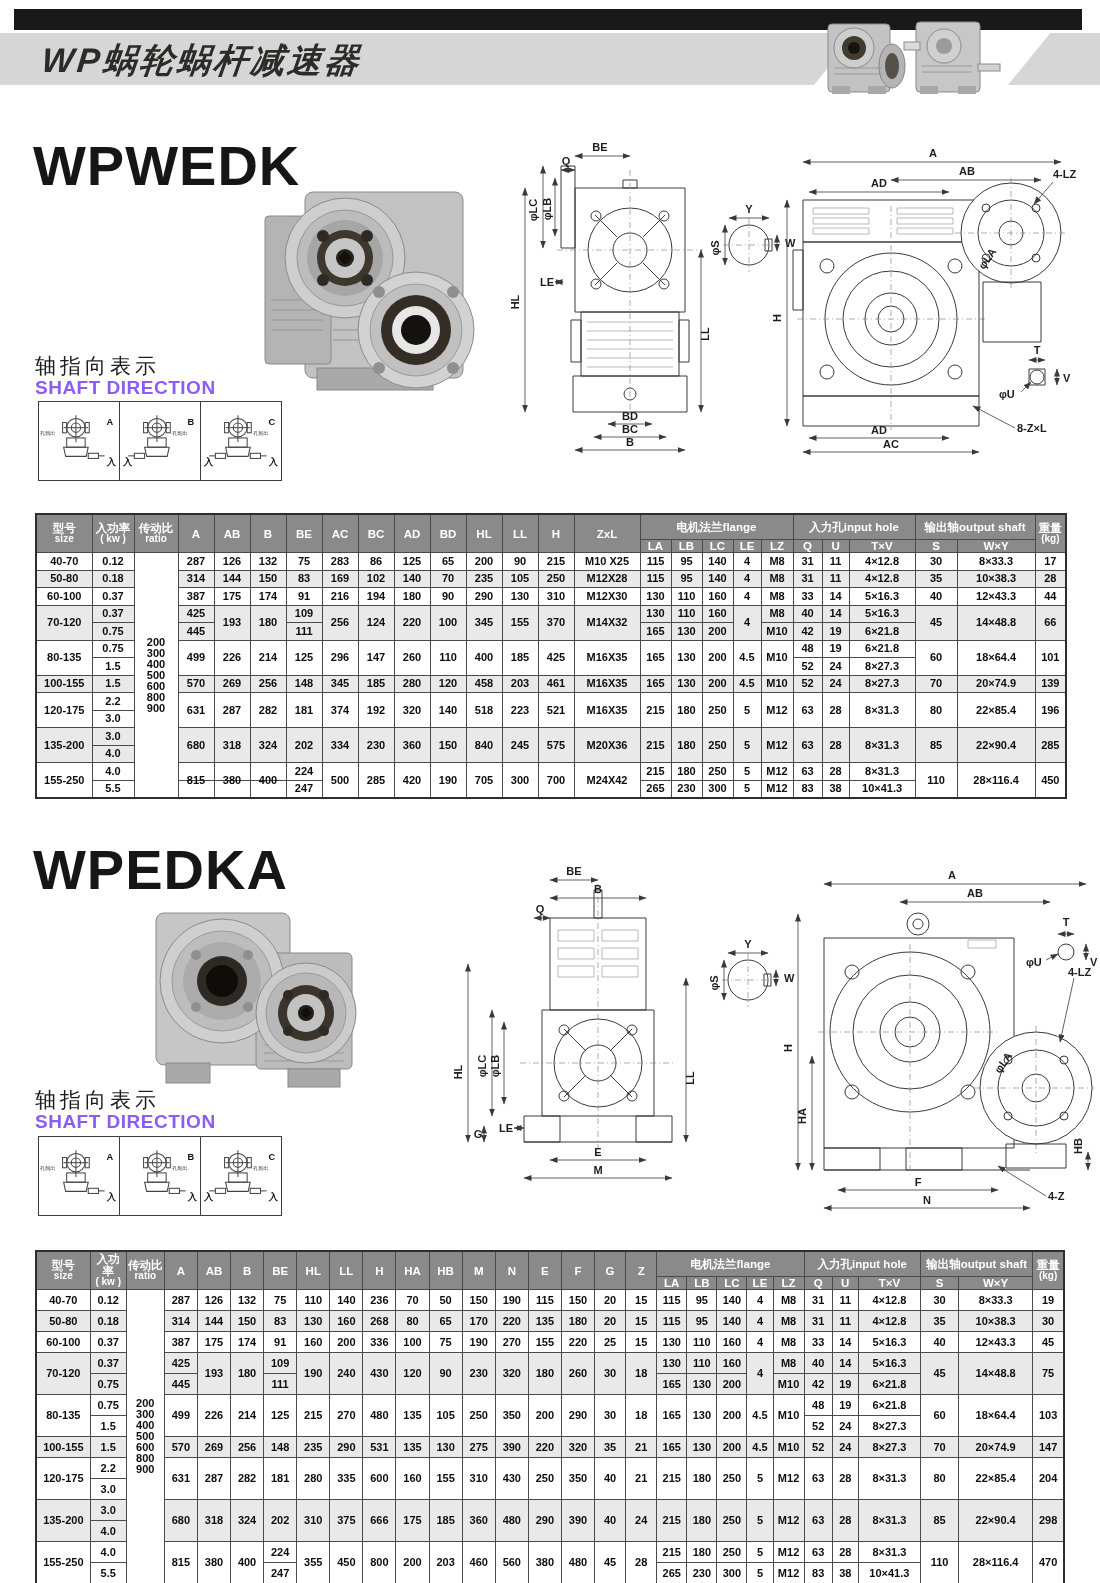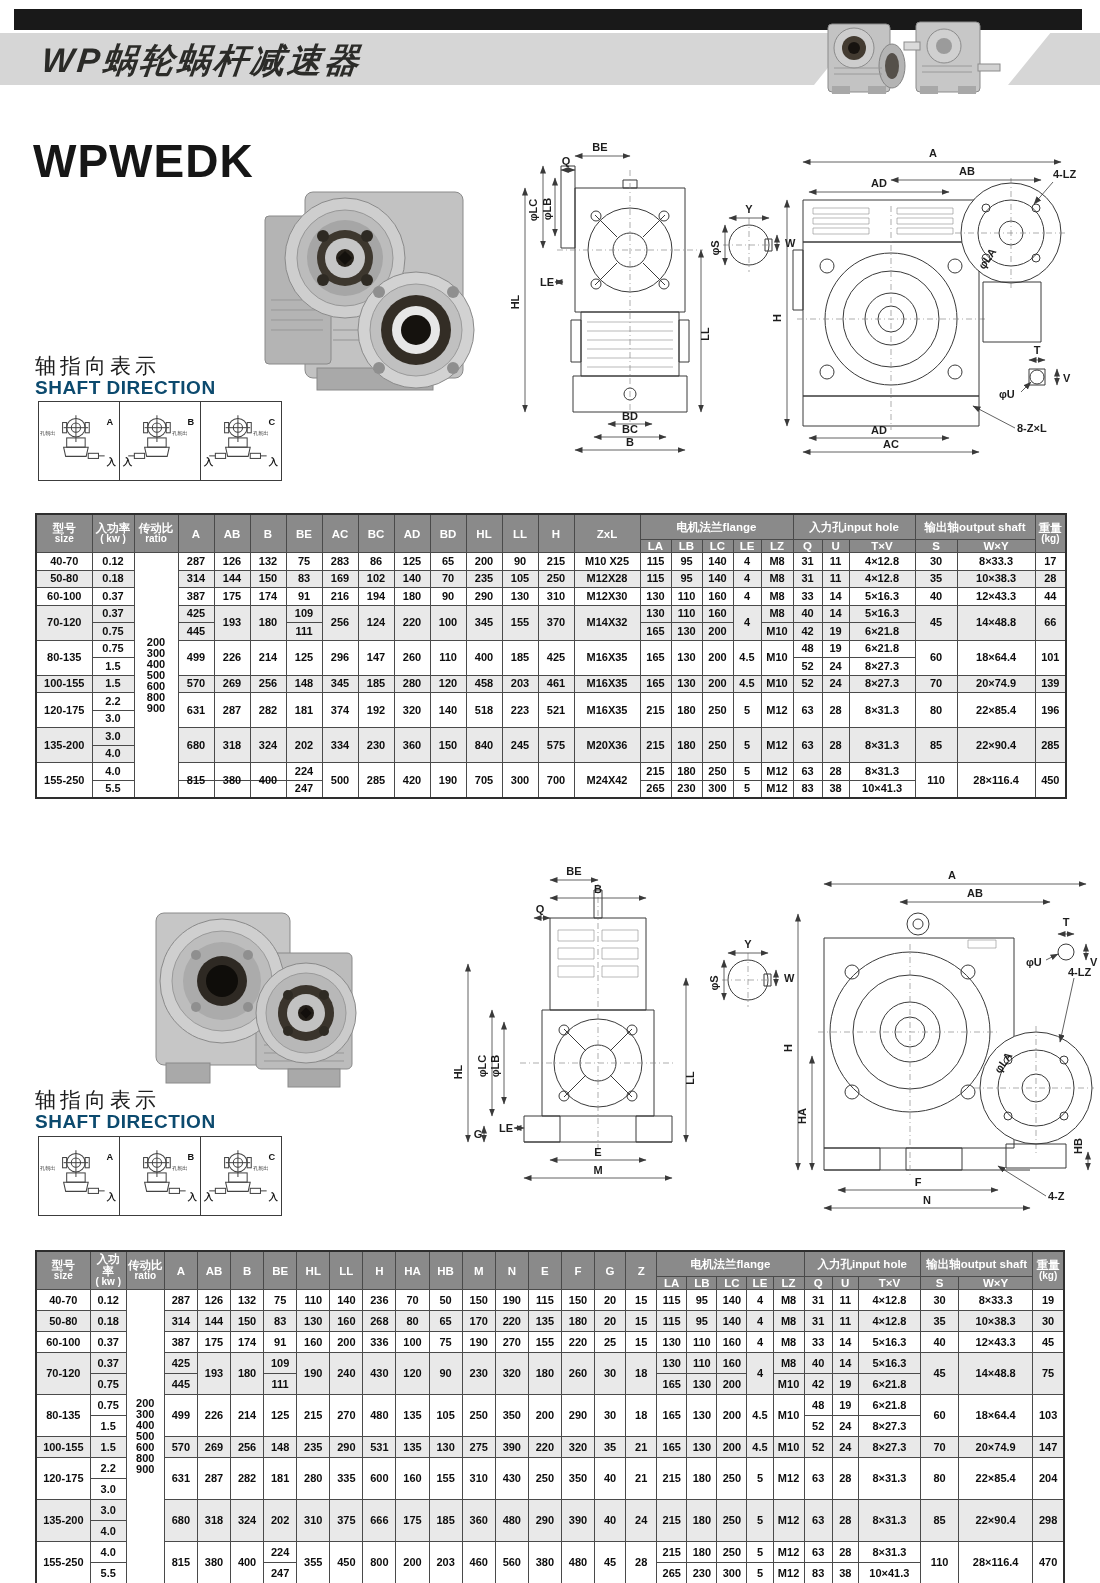--- a/index.html
+++ b/index.html
@@ -7,23 +7,23 @@
         font-family:"Liberation Sans","DejaVu Sans",sans-serif;color:#111;}
   .abs{position:absolute;}
   
   .bar-black{left:14px;top:9px;width:1068px;height:21px;background:#191919;}
   .band{top:33px;height:52px;background:#d6d6d6;}
   .band-main{left:0;width:856px;clip-path:polygon(0 0,100% 0,calc(100% - 42px) 100%,0 100%);}
   .band-right{left:1008px;width:92px;clip-path:polygon(46% 0,100% 0,100% 100%,0 100%);}
   .banner-title{left:42px;top:38px;font-size:34px;font-weight:bold;font-style:italic;
      color:#2b2b28;letter-spacing:3px;transform:skewX(-6deg);white-space:nowrap;}
   
-  .sec-title{font-size:46px;font-weight:900;color:#161616;letter-spacing:1px;line-height:1;}
+  .sec-title{font-size:56px;font-weight:900;color:#161616;letter-spacing:1px;line-height:1;}
   .shaft-cn{font-size:21px;font-weight:normal;letter-spacing:4px;color:#1c1c1c;}
-  .shaft-en{font-size:19px;font-weight:bold;color:#0c4a6e;letter-spacing:0.5px;}
+  .shaft-en{font-size:19px;font-weight:bold;color:#8b5cf6;letter-spacing:0.5px;}
   
   .sd-box{display:flex;border:1.5px solid #3c3c3c;background:#fff;}
   .sd-cell{width:80px;height:78px;border-right:1.5px solid #3c3c3c;position:relative;}
   .sd-cell:last-child{border-right:none;}
   .sd-svg{width:100%;height:100%;}
   .sd-letter{font:bold 9px "Liberation Sans",sans-serif;fill:#111;}
   .sd-hole{font:5px "Liberation Sans",sans-serif;fill:#333;}
   .sd-ru{font:bold 9px "Liberation Sans",sans-serif;fill:#111;}
   
   table{border-collapse:collapse;table-layout:fixed;}
@@ -675,20 +675,21 @@
             <td>5</td>
             <td>M12</td>
             <td>83</td>
             <td>38</td>
             <td>10×41.3</td>
           </tr>
         </tbody>
       </table>
     </div>
 
+  <div class="abs sec-title" style="left:33px;top:842px">WPEDKA</div>
 
   <svg class="abs" style="left:138px;top:895px" width="228" height="205" viewBox="0 0 228 205">
     <rect x="18" y="18" width="134" height="152" rx="8" fill="#c6c6c6" stroke="#8a8a8a"></rect>
     <rect x="118" y="58" width="96" height="116" rx="5" fill="#bcbcbc" stroke="#8a8a8a"></rect>
     <rect x="28" y="168" width="44" height="20" fill="#a9a9a9" stroke="#8a8a8a"></rect>
     <rect x="150" y="174" width="52" height="18" fill="#a9a9a9" stroke="#8a8a8a"></rect>
     <line x1="126" y1="150" x2="206" y2="150" stroke="#979797"></line>
       <line x1="126" y1="158" x2="206" y2="158" stroke="#979797"></line>
     <line x1="126" y1="166" x2="206" y2="166" stroke="#979797"></line>
     <g>

